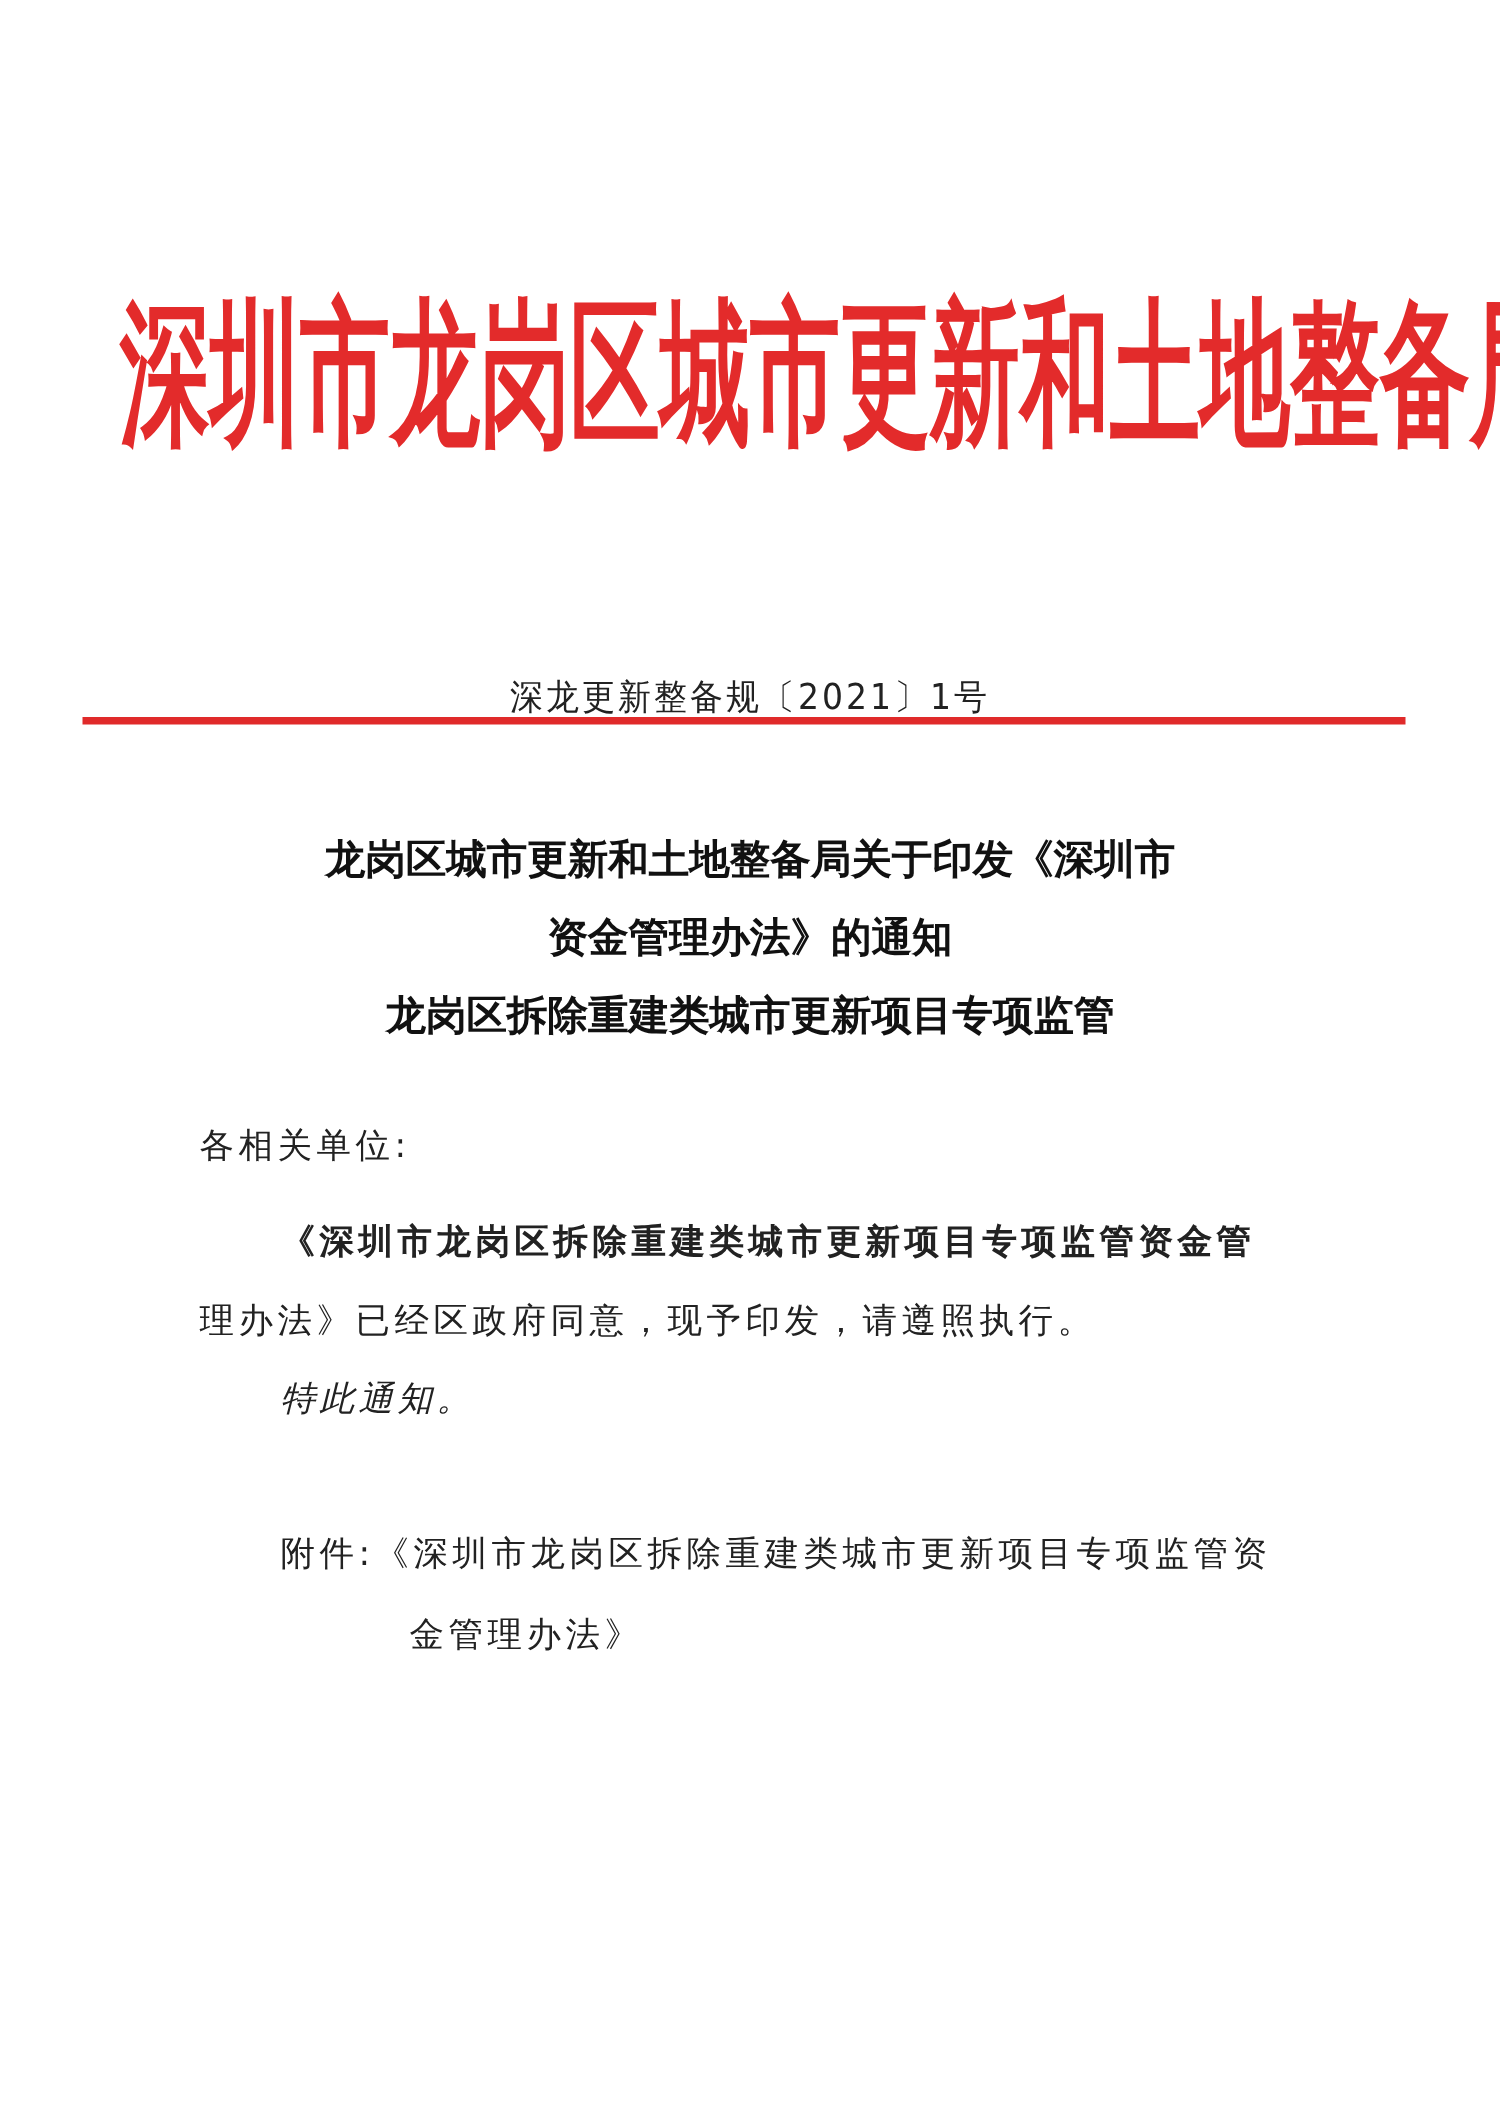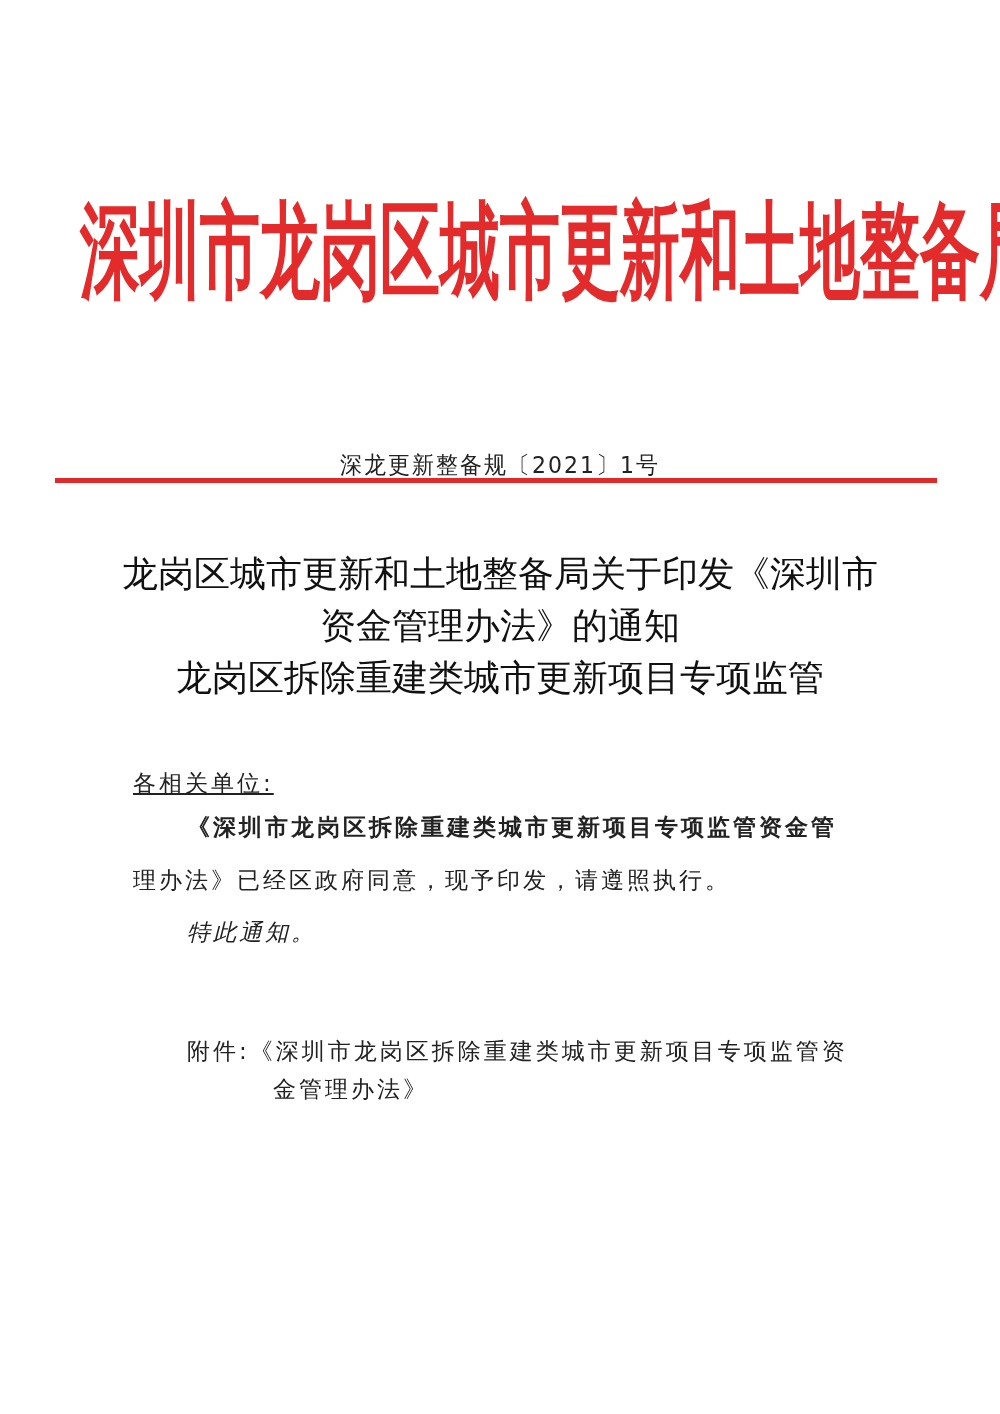--- a/index.html
+++ b/index.html
@@ -54,42 +54,42 @@
       width: 882px;
       height: 5px;
       background: #e02a2a;
     }
     .title {
       position: absolute;
       left: 0;
       top: 548px;
       width: 1000px;
       text-align: center;
-      font-size: 36px;
-      font-weight: normal;
+      font-size: 27px;
+      font-weight: bold;
       line-height: 52px;
       color: #111;
       font-family: "DejaVu Serif", "Liberation Serif", serif;
     }
     .title div { white-space: nowrap; }
     .body-text {
       position: absolute;
       left: 133px;
       width: 745px;
       font-size: 23px;
       color: #222;
       font-family: "DejaVu Sans", "Liberation Sans", sans-serif;
       letter-spacing: 3px;
       white-space: nowrap;
     }
-    .salutation { top: 768px; text-decoration: underline; }
+    .salutation { top: 748px; }
     .para1-l1 { top: 812px; left: 187px; font-weight: bold; }
     .para1-l2 { top: 865px; }
     .closing { top: 917px; left: 187px; font-style: italic; }
-    .attach-l1 { top: 1020px; left: 187px; margin-top: 16px; }
+    .attach-l1 { top: 1020px; left: 187px; }
     .attach-l2 { top: 1074px; left: 273px; }
   </style>
 </head>
 <body>
 
 <div class="masthead">
   <span>深</span>
   <span>圳</span>
   <span>市</span>
   <span>龙</span>

